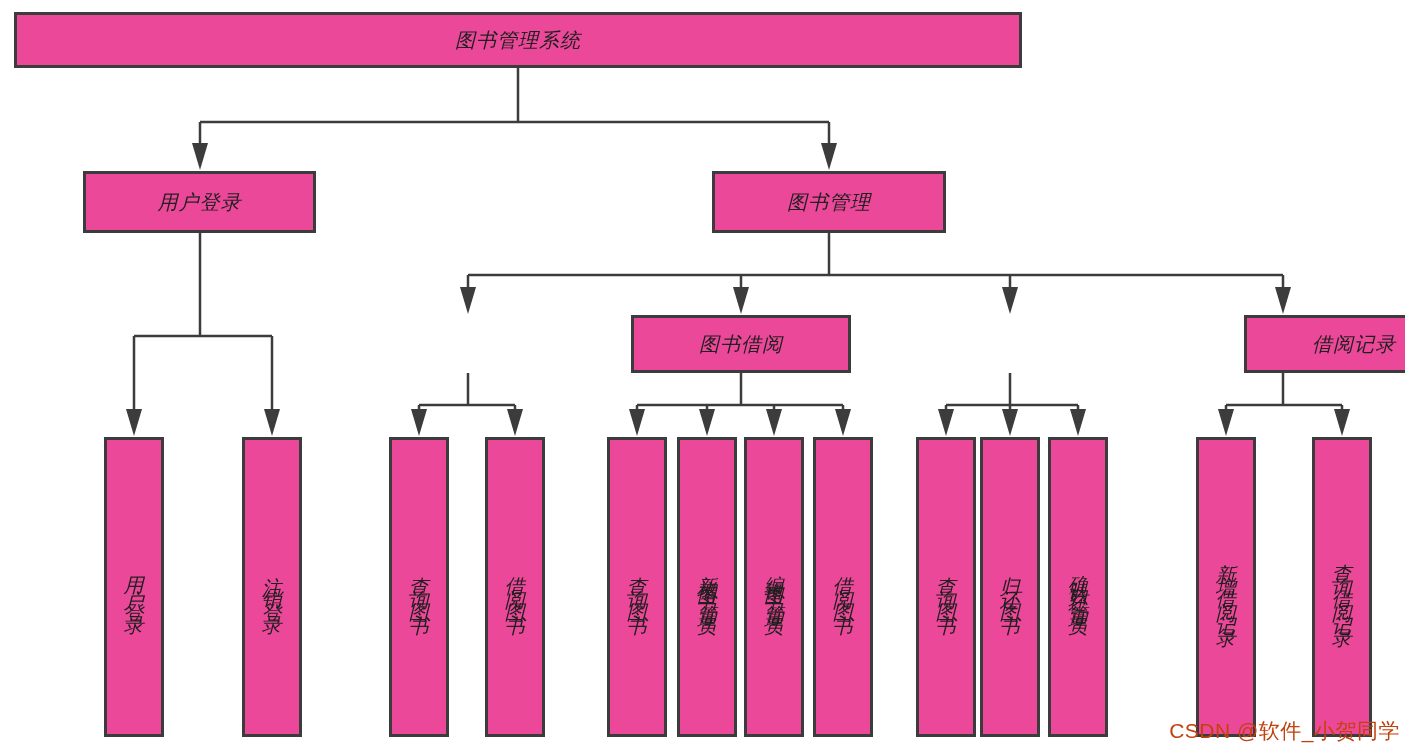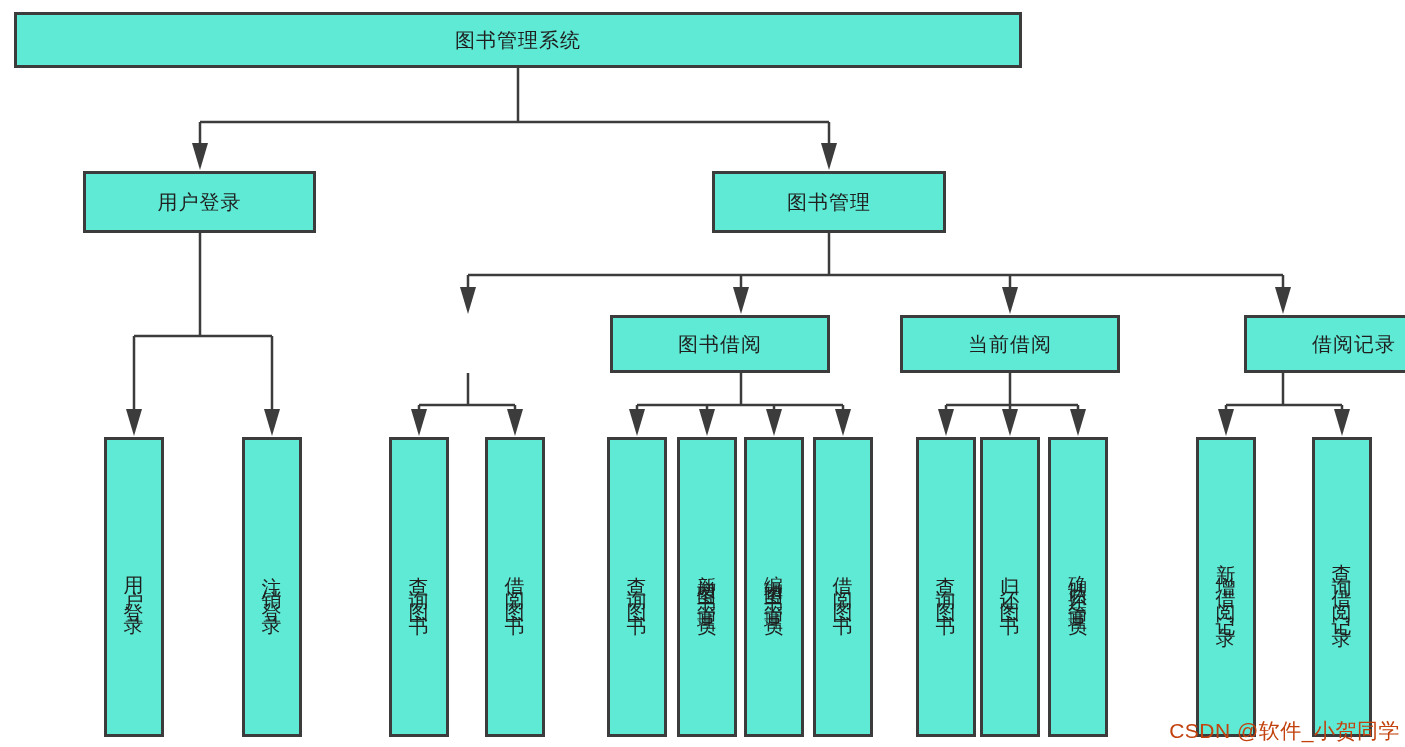--- a/index.html
+++ b/index.html
@@ -8,35 +8,36 @@
     background: #ffffff;
     font-family: "Liberation Sans", "DejaVu Sans", sans-serif;
     position: relative;
     overflow: hidden;
   }
   * { box-sizing: border-box; }
   .stage { position: absolute; inset: 0; width: 1405px; height: 747px; }
   svg.connectors { position: absolute; left: 0; top: 0; z-index: 1; }
   .node {
     position: absolute;
-    background: #5eead4;
+    background: #ec4899;
     border: 3px solid #3c3c3c;
     display: flex;
     align-items: center;
     justify-content: center;
     color: #1f1f1f;
     z-index: 2;
+    font-style: italic;
   }
   .hnode { font-size: 20px; letter-spacing: 1px; }
   .root-node  { left: 14px;  top: 12px;  width: 1008px; height: 56px; }
   .l2-a { left: 83px;  top: 171px; width: 233px; height: 62px; }
   .l2-b { left: 712px; top: 171px; width: 234px; height: 62px; }
   .l3 { top: 315px; height: 58px; width: 220px; }
   .l3-0 { left: 358px; }
-  .l3-1 { left: 610px; }
+  .l3-1 { left: 631px; }
   .l3-2 { left: 900px; }
   .l3-3 { left: 1220px; margin-left: 24px; }
   .vnode { top: 437px; height: 300px; width: 60px; }
   .vlabel {
     writing-mode: vertical-rl;
     text-orientation: mixed;
     font-size: 20px;
     line-height: 1;
     letter-spacing: 13px;
     color: #1f1f1f;
@@ -96,21 +97,20 @@
         <polygon points="1334,409 1350,409 1342,436"></polygon>
       </g>
   </svg>
 
   <div class="node hnode root-node">图书管理系统</div>
 
   <div class="node hnode l2-a">用户登录</div>
   <div class="node hnode l2-b">图书管理</div>
 
   <div class="node hnode l3 l3-1">图书借阅</div>
-  <div class="node hnode l3 l3-2">当前借阅</div>
   <div class="node hnode l3 l3-3">借阅记录</div>
 
   <div class="node vnode" style="left:104px">
     <span class="vlabel">用户登录</span>
   </div>
   <div class="node vnode" style="left:242px">
     <span class="vlabel">注销登录</span>
   </div>
 
   <div class="node vnode" style="left:389px">

